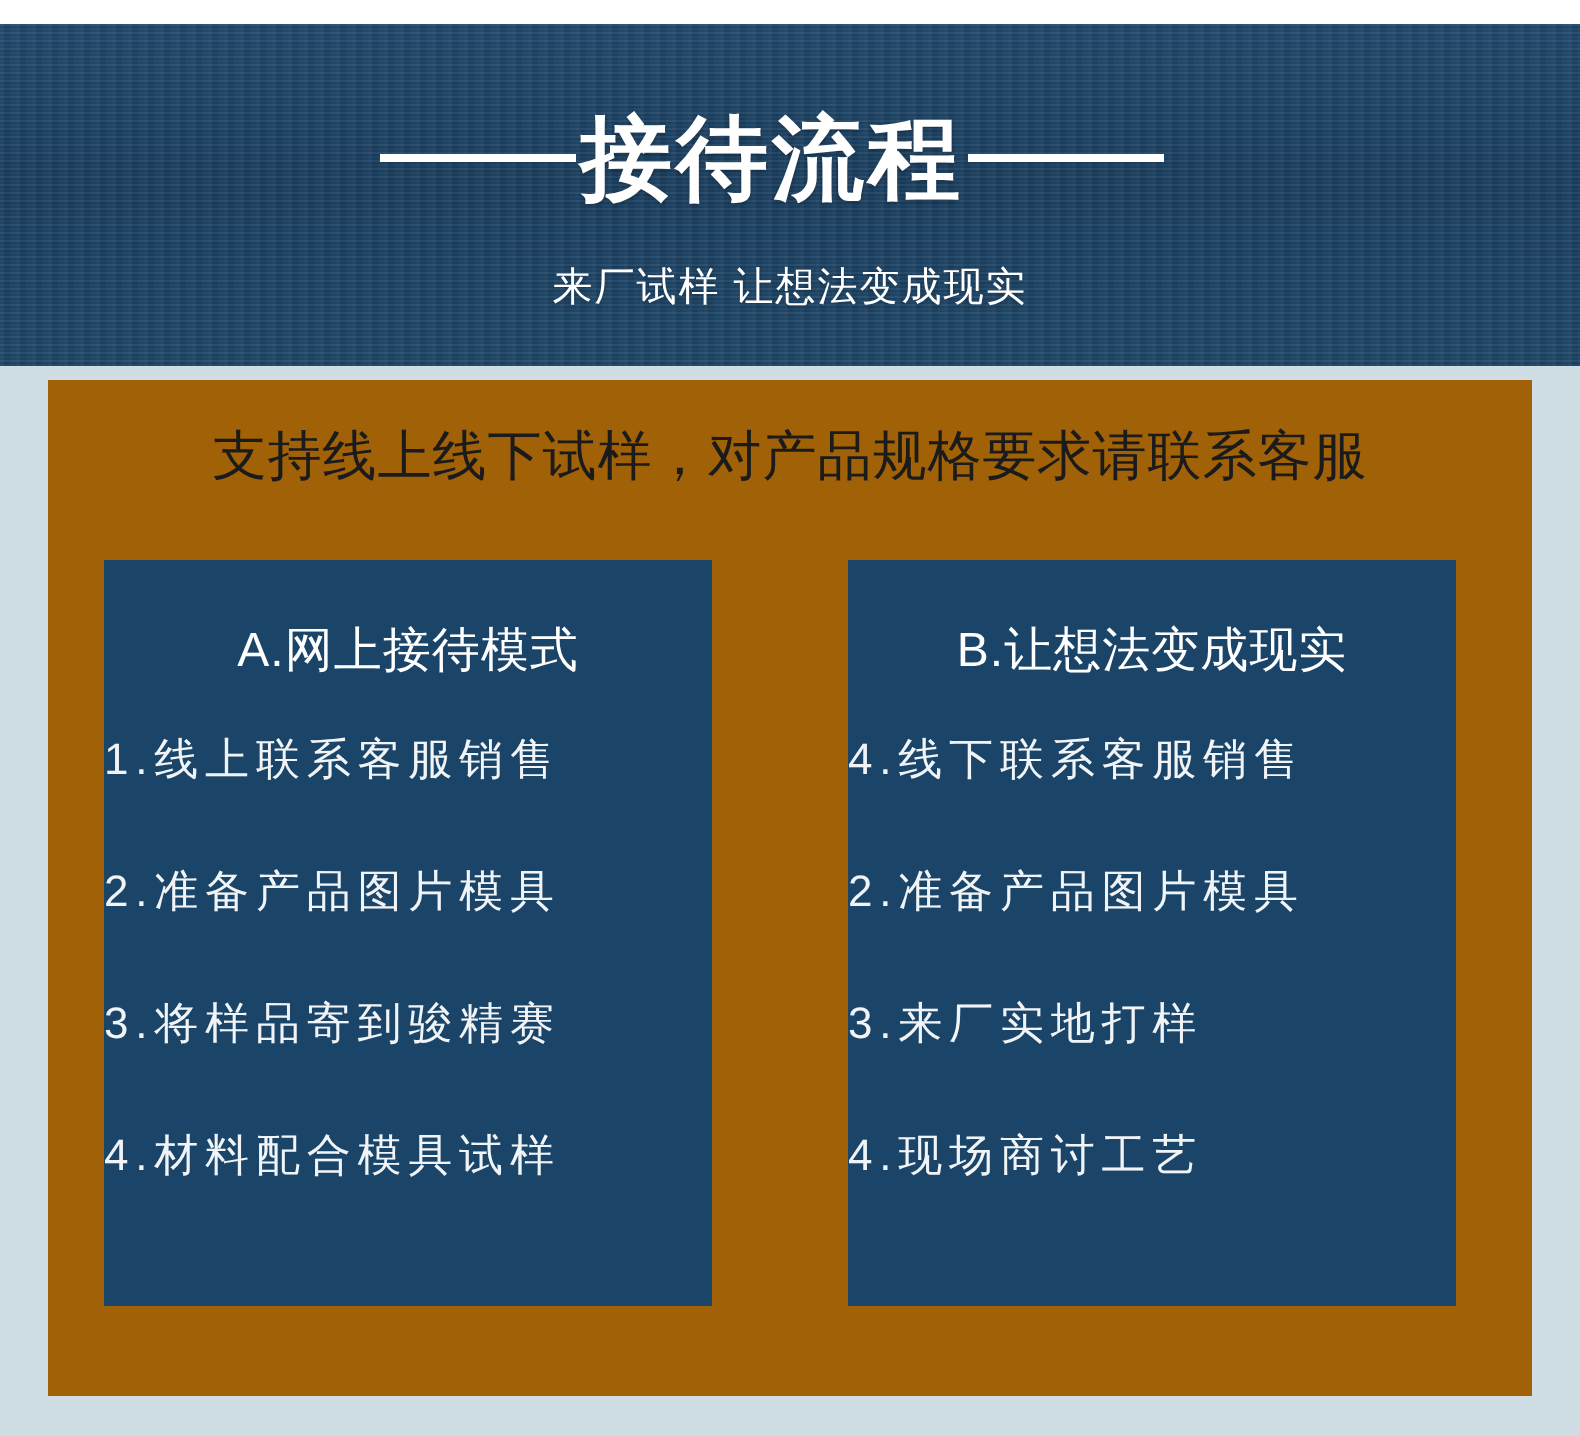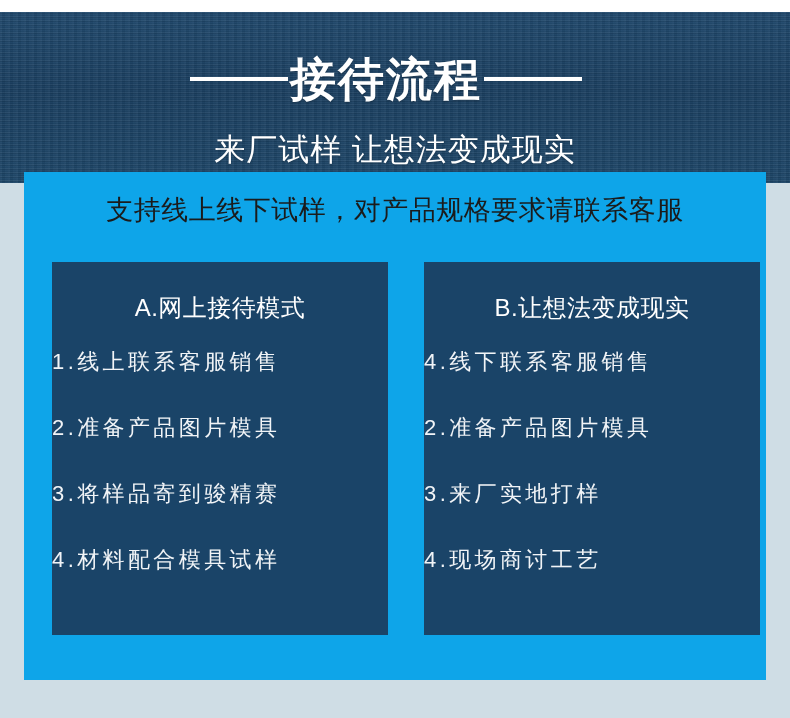--- a/index.html
+++ b/index.html
@@ -77,21 +77,21 @@
     white-space: nowrap;
     text-shadow: 0 1px 2px rgba(0,0,0,0.25);
   }
   .banner-subtitle {
     position: absolute;
     left: 0;
     top: 122px;
     width: 790px;
     text-align: center;
     color: #ffffff;
-    font-size: 31px;
+    font-size: 20px;
     font-weight: 400;
     letter-spacing: 1px;
     line-height: 1;
     white-space: nowrap;
     text-shadow: 0 1px 2px rgba(0,0,0,0.2);
   }
 
   
   .outer-field {
     position: absolute;
@@ -99,44 +99,44 @@
     top: 183px;
     width: 790px;
     height: 535px;
     background: #cfdde5;
   }
 
   
   .card {
     position: absolute;
     left: 24px;
-    top: 172px;
+    top: 190px;
     width: 742px;
     height: 508px;
-    background: #0ea5e9;
+    background: #a16207;
   }
   .card-heading {
     position: absolute;
     left: 0;
     top: 25px;
     width: 742px;
     text-align: center;
     color: #1b1b1b;
     font-size: 27px;
     font-weight: 400;
     letter-spacing: 0.5px;
     line-height: 1;
     white-space: nowrap;
   }
 
   
   .panel {
     position: absolute;
     top: 90px;
-    width: 336px;
+    width: 304px;
     height: 373px;
     background: #1a4468;
     box-sizing: border-box;
     padding-top: 34px;
   }
   .panel-a { left: 28px; }
   .panel-b { left: 400px; }
 
   .panel-title {
     color: #ffffff;

